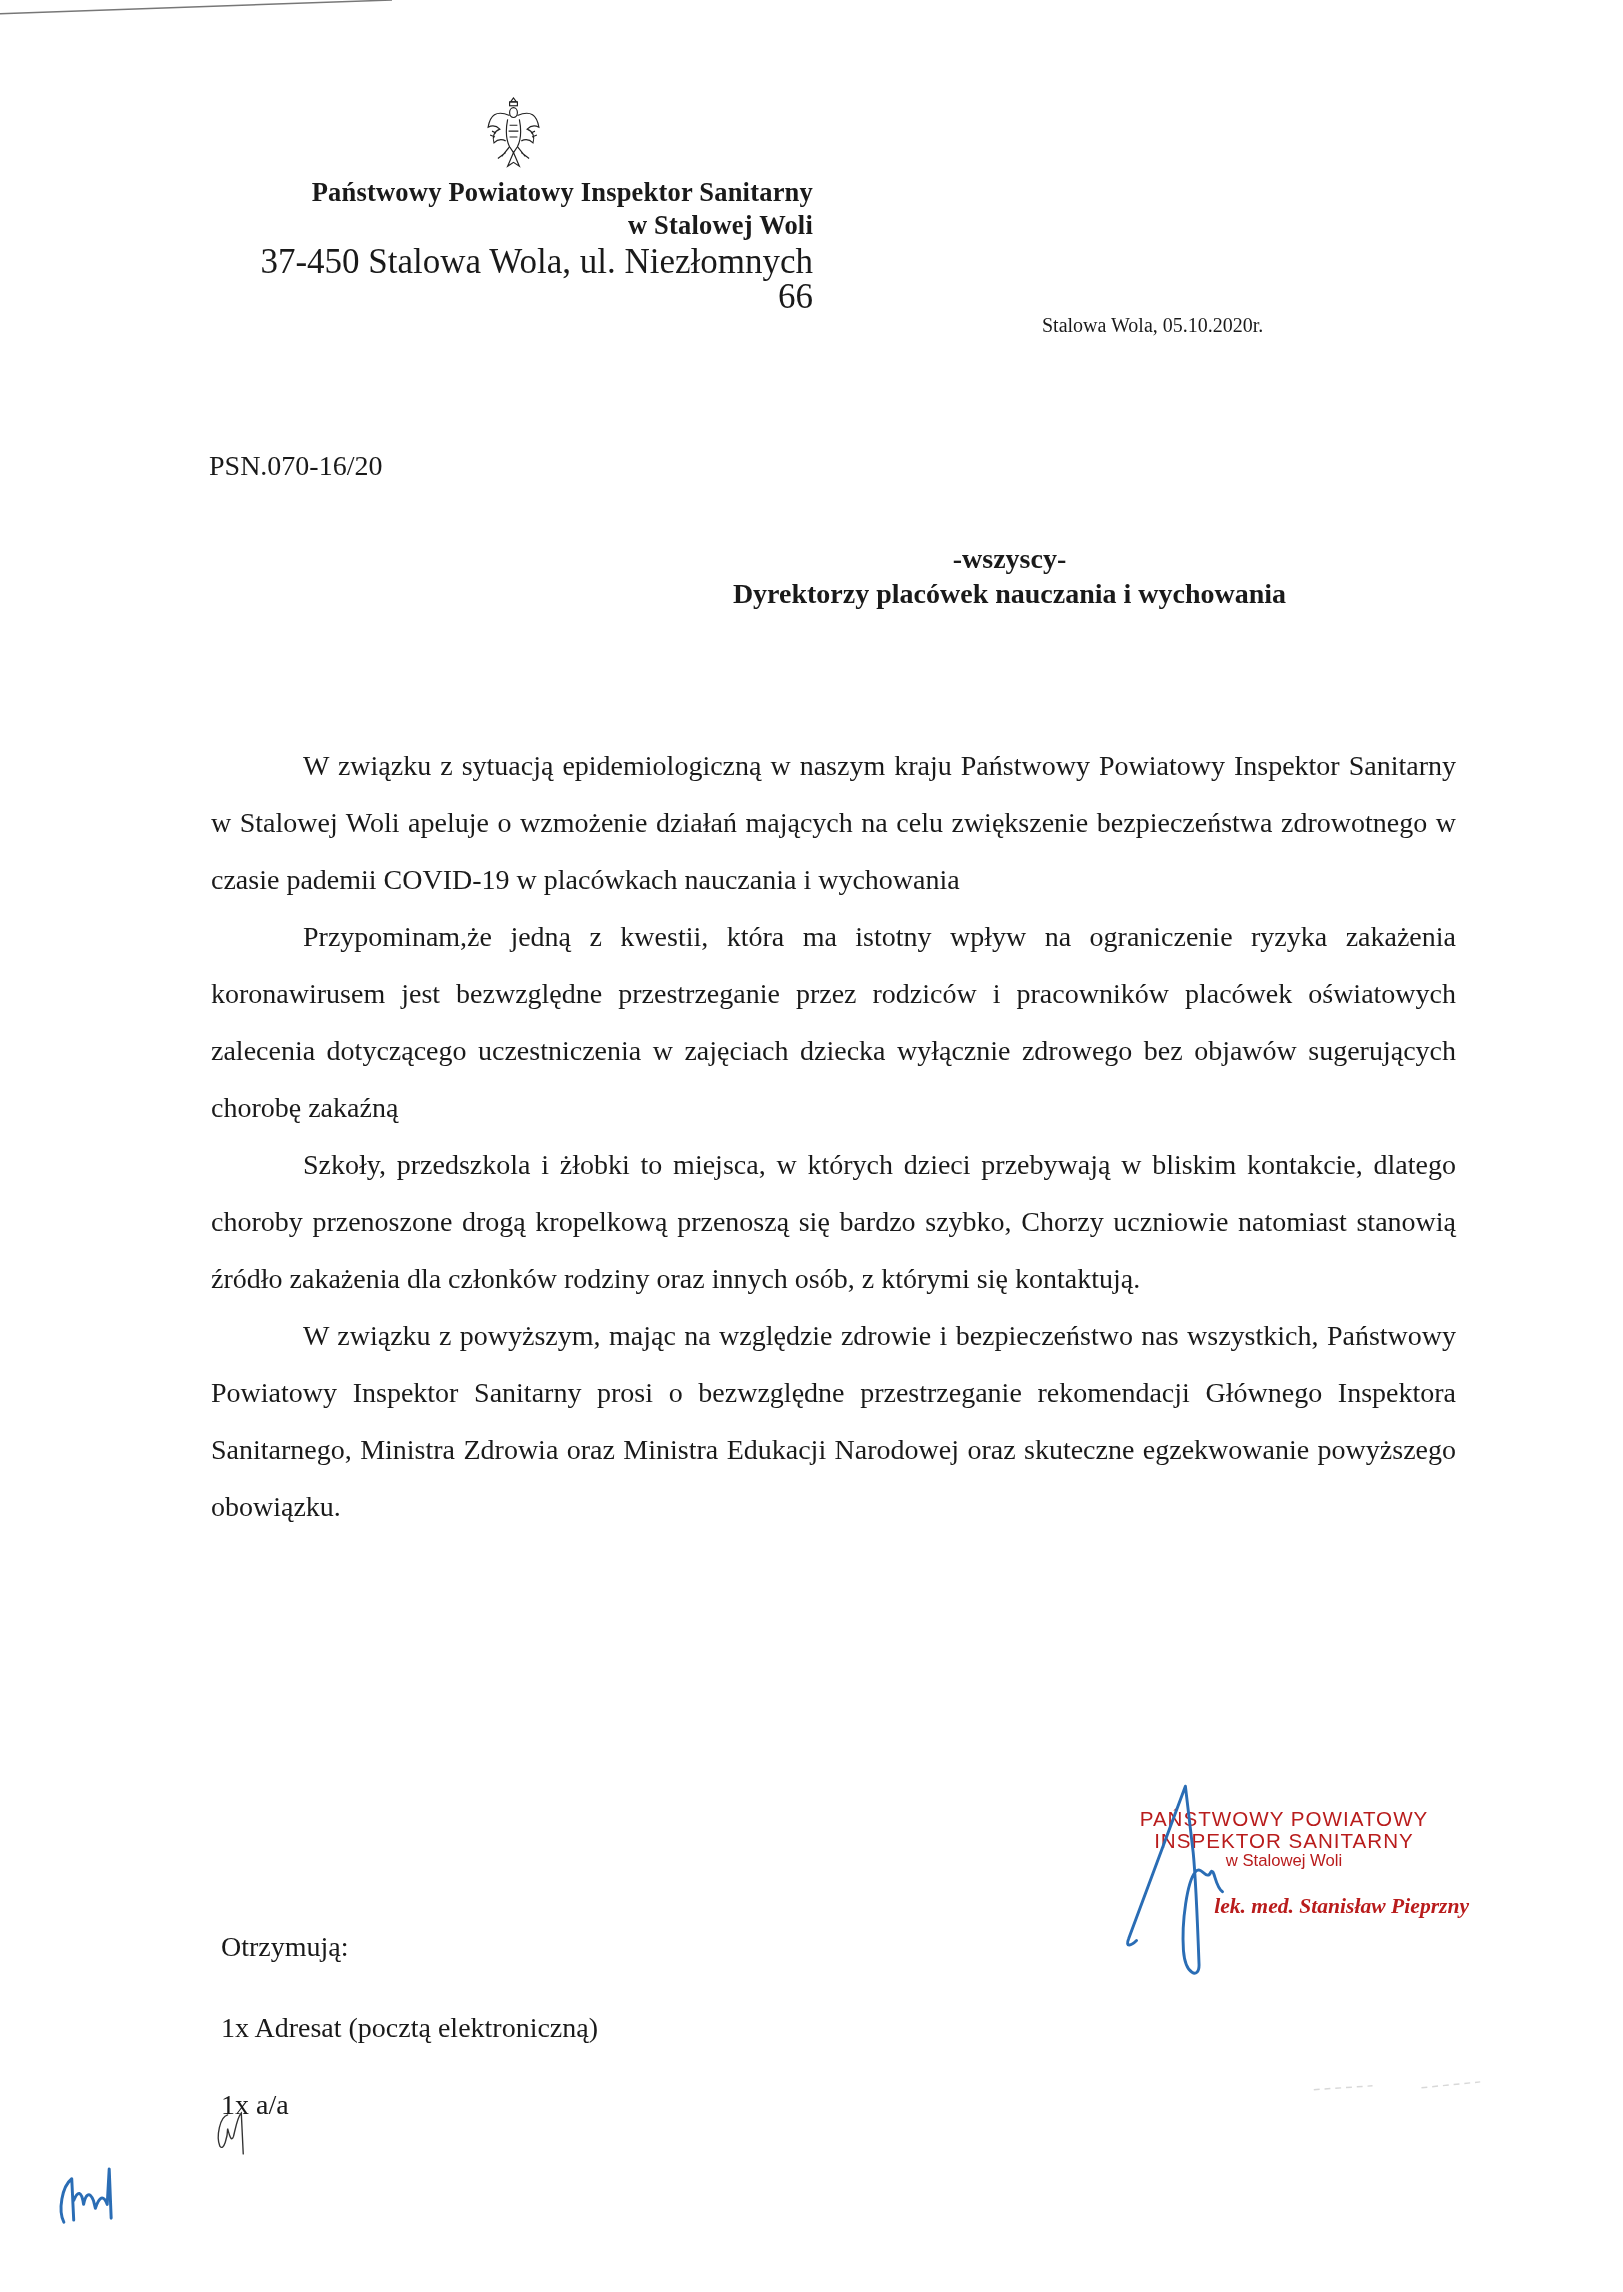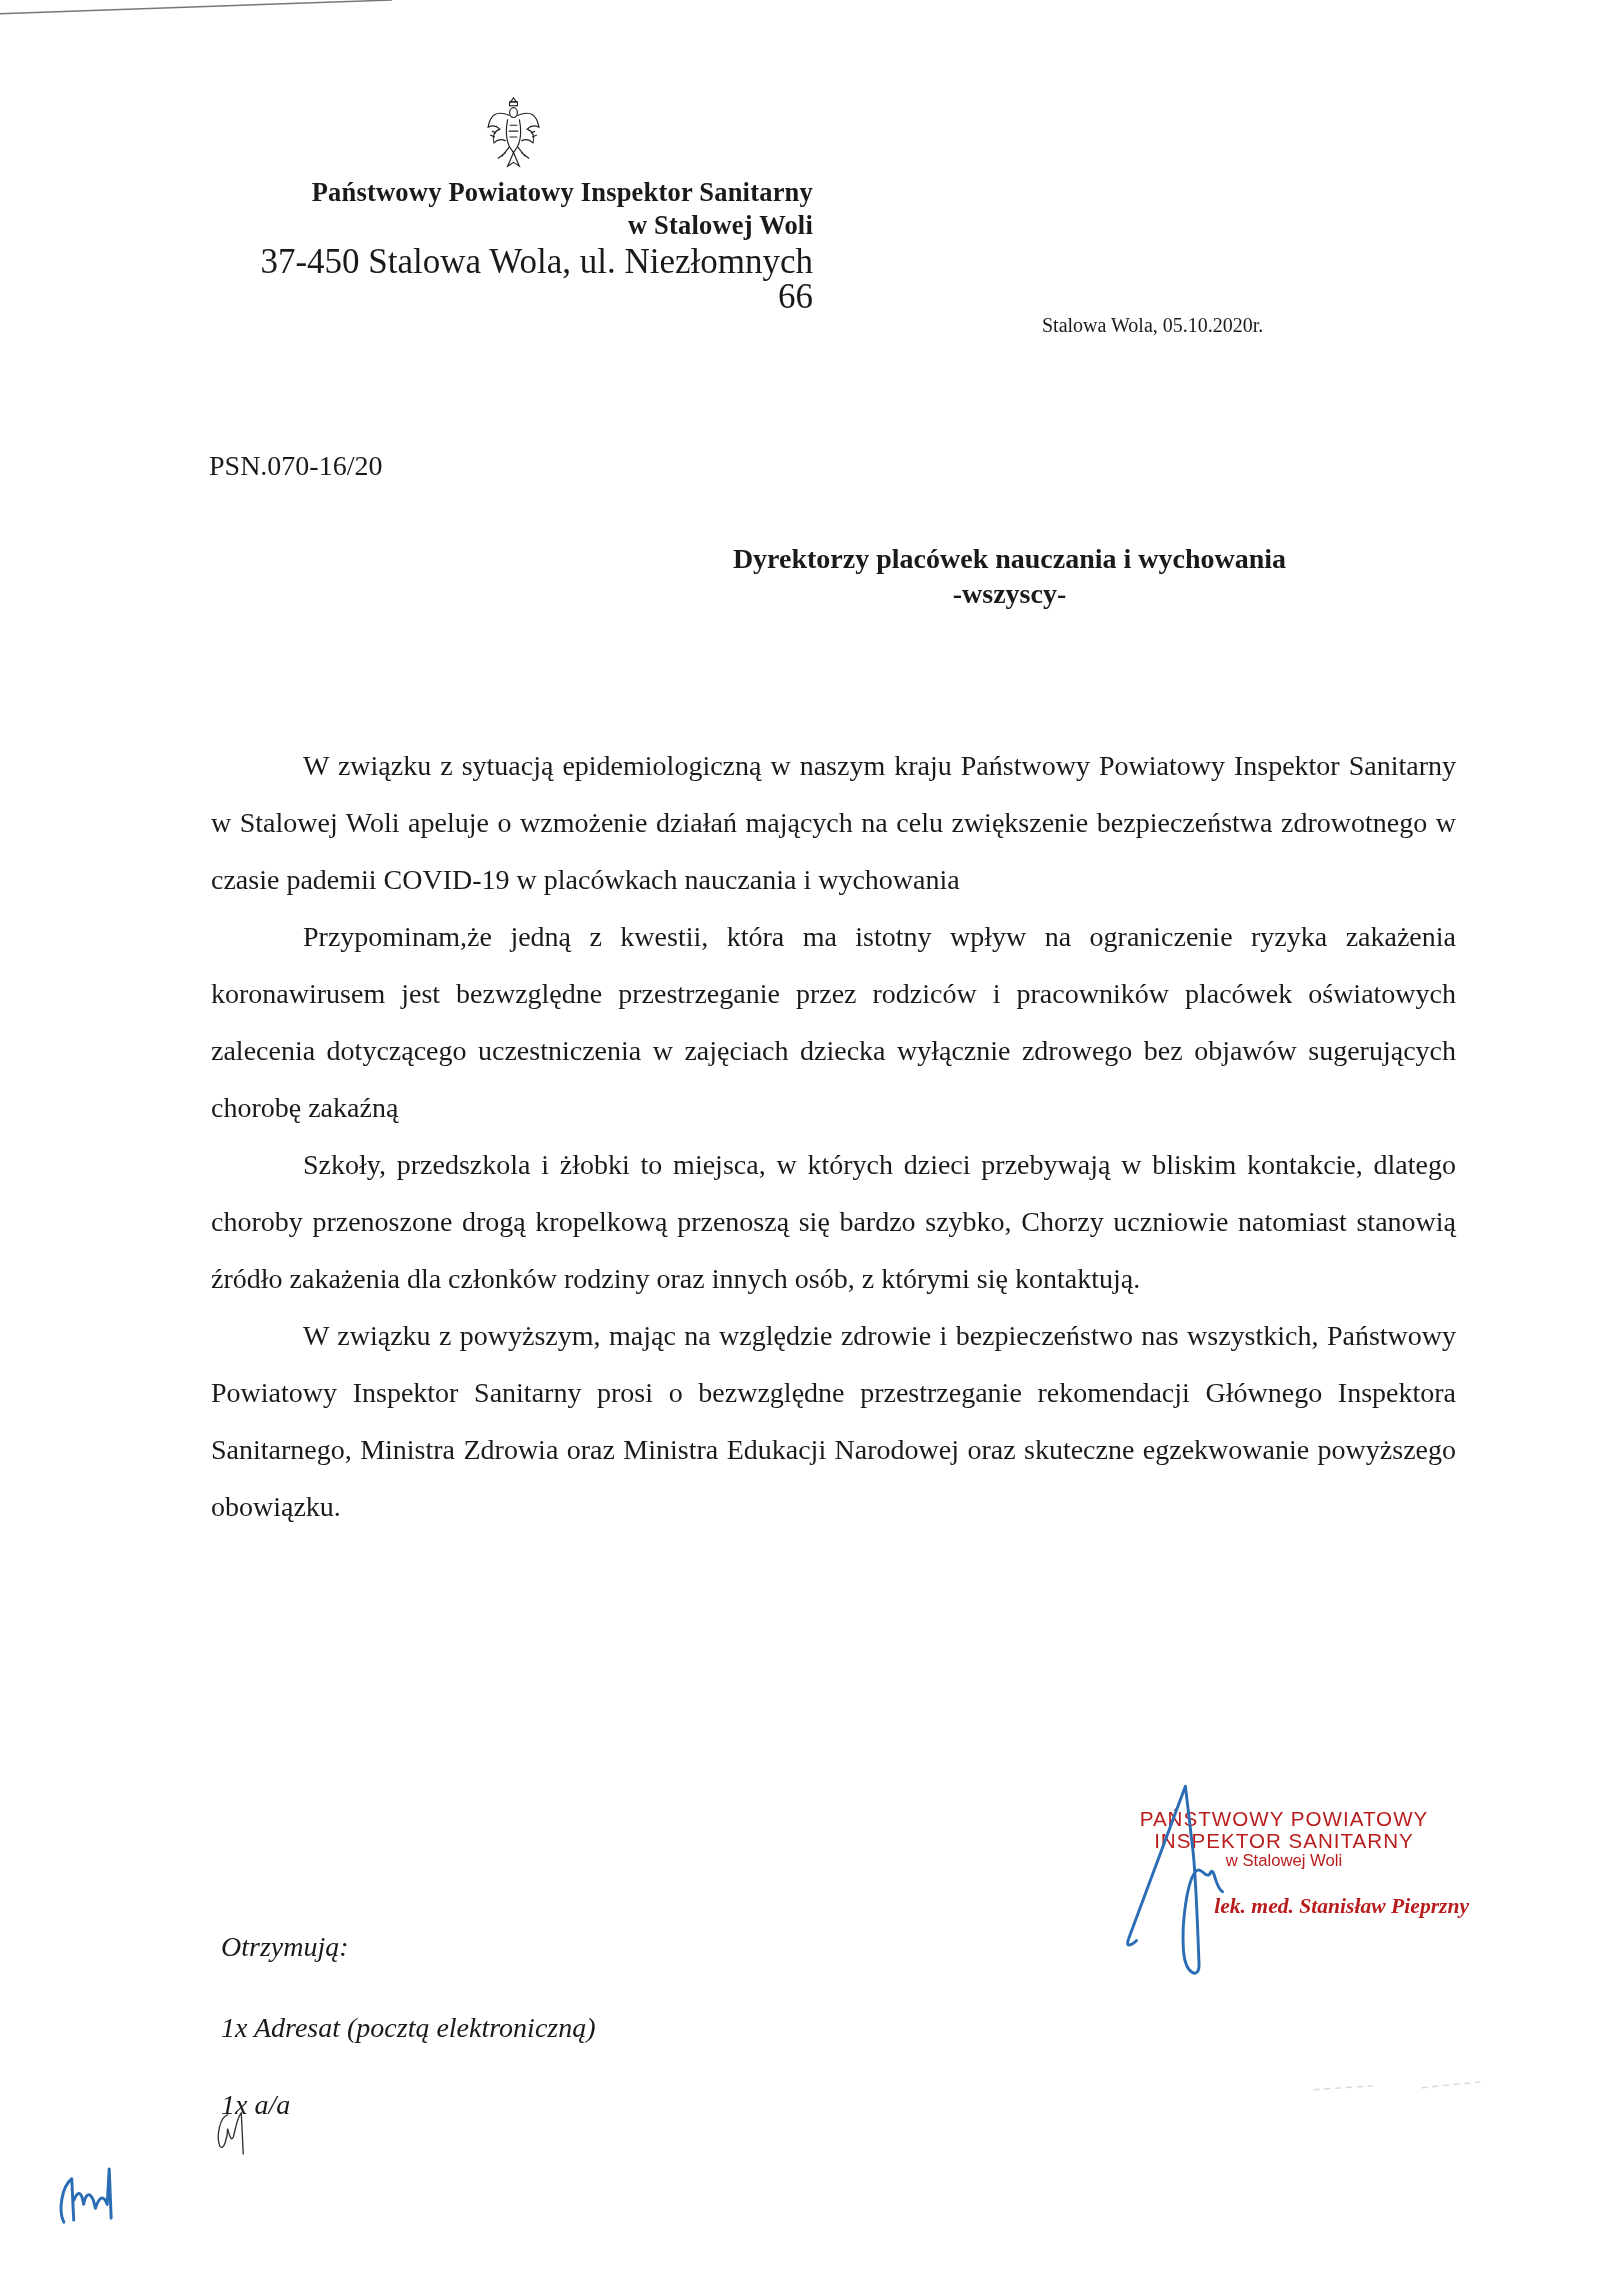--- a/index.html
+++ b/index.html
@@ -48,21 +48,21 @@
     .stamp-line3 { font-size: 16.7px; line-height: 19.6px; }
     .stamp-name {
       font-family: "Liberation Serif", "DejaVu Serif", serif;
       font-style: italic; font-weight: bold; font-size: 21.6px; margin-top: 23.5px;
       text-align: right; padding-right: 5.9px;
     }
     .signature-main {
       position: absolute; left: 1117px; top: 1774px; width: 127px; height: 206px;
     }
     .recipients {
-      position: absolute; left: 221px; top: 1931px; font-size: 28px; font-style: italic;
+      position: absolute; left: 221px; top: 1931px; font-size: 28px;
     }
     .recipients .label { margin-bottom: 49px; }
     .recipients .item { margin-bottom: 45px; }
     .initials {
       position: absolute; left: 214px; top: 2107px; width: 39px; height: 49px;
     }
     .initials-2 {
       position: absolute; left: 54px; top: 2161px; width: 69px; height: 69px;
     }
     .faint-marks {
@@ -96,22 +96,22 @@
   <div class="header-title">Państwowy Powiatowy Inspektor Sanitarny</div>
   <div class="header-title">w Stalowej Woli</div>
   <div class="header-address">37-450 Stalowa Wola, ul. Niezłomnych 66</div>
 </div>
 
 <div class="date-line">Stalowa Wola, 05.10.2020r.</div>
 
 <div class="ref-number">PSN.070-16/20</div>
 
 <div class="addressee">
+  <div>-wszyscy-</div>
   <div>Dyrektorzy placówek nauczania i wychowania</div>
-  <div>-wszyscy-</div>
 </div>
 
 <div class="body-text">
   <p>W związku z sytuacją epidemiologiczną w naszym kraju  Państwowy Powiatowy Inspektor Sanitarny w Stalowej Woli apeluje o wzmożenie działań mających na celu zwiększenie bezpieczeństwa zdrowotnego w czasie pademii COVID-19 w placówkach nauczania  i wychowania</p>
   <p>Przypominam,że jedną z  kwestii, która ma istotny wpływ na ograniczenie ryzyka zakażenia koronawirusem jest bezwzględne przestrzeganie przez rodziców i pracowników placówek oświatowych zalecenia dotyczącego uczestniczenia w zajęciach dziecka wyłącznie zdrowego bez objawów sugerujących chorobę zakaźną</p>
   <p>Szkoły, przedszkola i żłobki to miejsca,  w których dzieci przebywają w bliskim kontakcie, dlatego choroby przenoszone drogą kropelkową przenoszą się bardzo szybko, Chorzy uczniowie natomiast stanowią źródło zakażenia dla  członków rodziny oraz innych osób, z którymi się kontaktują.</p>
   <p>W związku z powyższym, mając na względzie zdrowie i bezpieczeństwo nas wszystkich,  Państwowy Powiatowy Inspektor Sanitarny prosi o bezwzględne przestrzeganie rekomendacji Głównego Inspektora Sanitarnego, Ministra Zdrowia oraz Ministra Edukacji Narodowej oraz skuteczne egzekwowanie  powyższego obowiązku.</p>
 </div>
 
 <div class="stamp">

